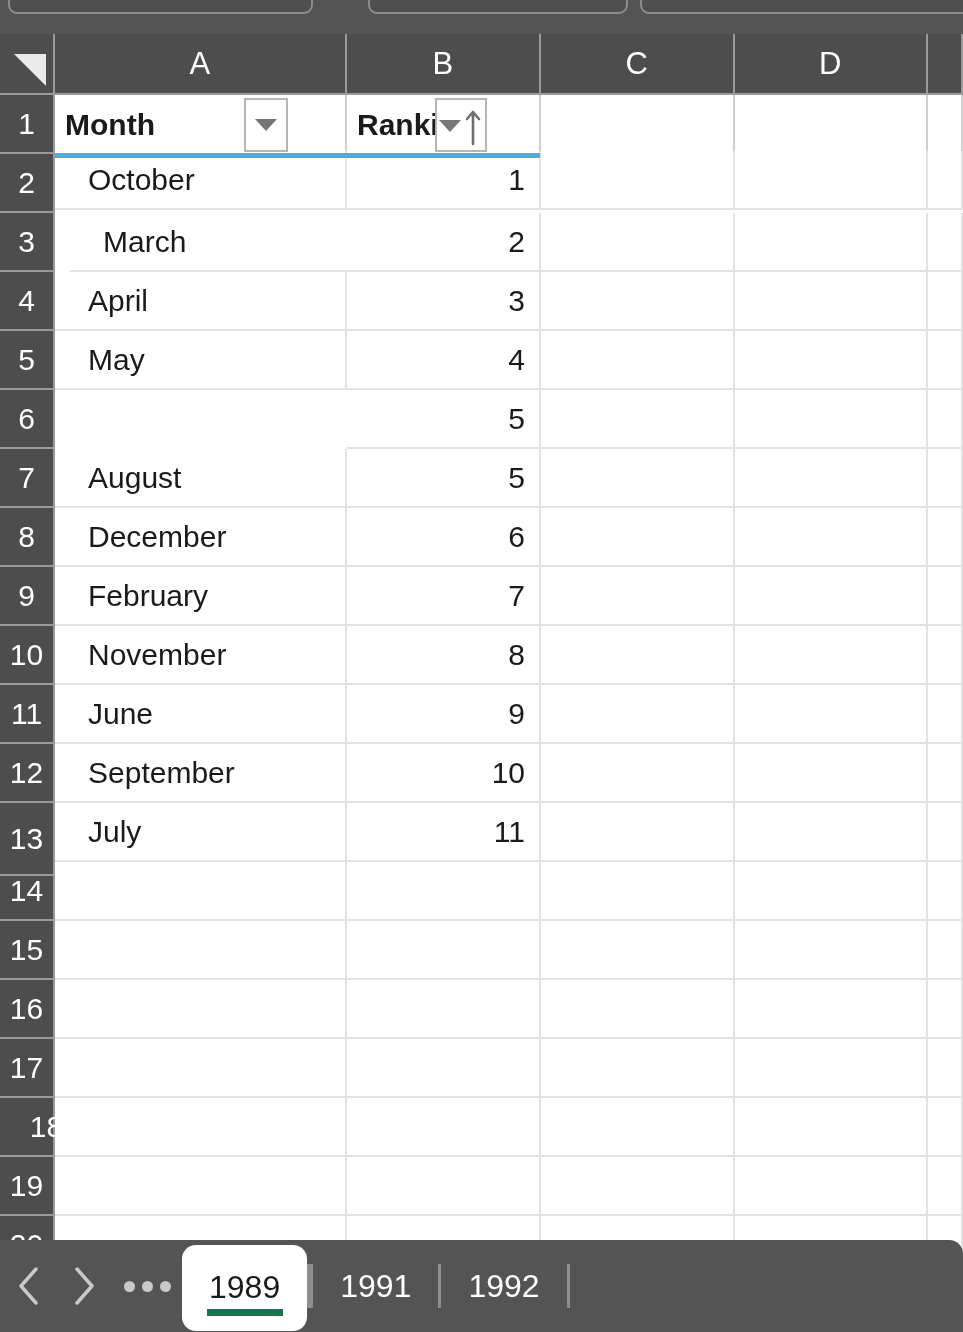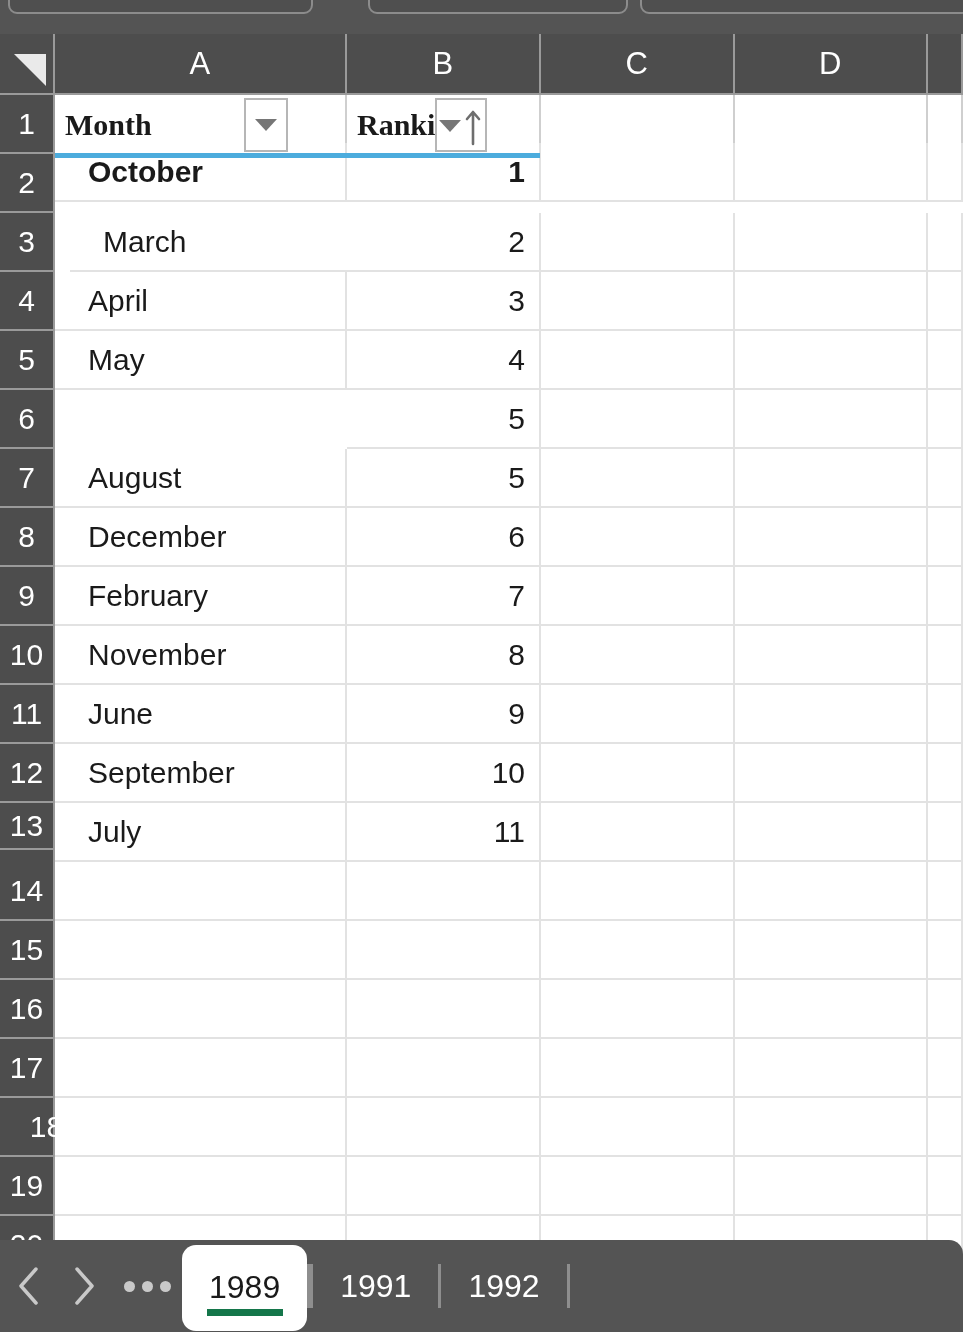--- a/index.html
+++ b/index.html
@@ -271,39 +271,39 @@
           <div class="row-num" style="top: 118px; height: 59px;">3</div>
           <div class="row-num" style="top: 177px; height: 59px;">4</div>
           <div class="row-num" style="top: 236px; height: 59px;">5</div>
           <div class="row-num" style="top: 295px; height: 59px;">6</div>
           <div class="row-num" style="top: 354px; height: 59px;">7</div>
           <div class="row-num" style="top: 413px; height: 59px;">8</div>
           <div class="row-num" style="top: 472px; height: 59px;">9</div>
           <div class="row-num" style="top: 531px; height: 59px;">10</div>
           <div class="row-num" style="top: 590px; height: 59px;">11</div>
           <div class="row-num" style="top: 649px; height: 59px;">12</div>
-          <div class="row-num" style="top: 708px; height: 47px;">13</div>
+          <div class="row-num" style="top: 708px; height: 73px;">13</div>
           <div class="row-num" style="top: 767px; height: 59px;">14</div>
           <div class="row-num" style="top: 826px; height: 59px;">15</div>
           <div class="row-num" style="top: 885px; height: 59px;">16</div>
           <div class="row-num" style="top: 944px; height: 59px;">17</div>
           <div class="row-num" style="top: 1003px; height: 59px; padding-left: 40px;">18</div>
           <div class="row-num" style="top: 1062px; height: 59px;">19</div>
           <div class="row-num" style="top: 1121px; height: 59px;">20</div>
         </div>
     </div>
     <div id="grid-rows">
-        <div class="grid-row hdr-row" style="top: 0px; height: 59px; font-family: Liberation Serif, serif;">
+        <div class="grid-row hdr-row" style="top: 0px; height: 59px;">
           <div class="cell text" style="left: 0px; width: 292px;">Month</div>
           <div class="cell text" style="left: 292px; width: 194px;">Ranking</div>
           <div class="cell blank" style="left: 486px; width: 194px;"></div>
           <div class="cell blank" style="left: 680px; width: 193px;"></div>
           <div class="cell blank" style="left: 873px; width: 35px;"></div>
         </div>
-        <div class="grid-row" style="top: 48px; height: 59px; font-weight: bold;">
+        <div class="grid-row" style="top: 56px; height: 59px;">
           <div class="cell text" style="left: 0px; width: 292px;">October</div>
           <div class="cell num" style="left: 292px; width: 194px;">1</div>
           <div class="cell blank" style="left: 486px; width: 194px;"></div>
           <div class="cell blank" style="left: 680px; width: 193px;"></div>
           <div class="cell blank" style="left: 873px; width: 35px;"></div>
         </div>
         <div class="grid-row" style="top: 118px; height: 59px;">
           <div class="cell text" style="left: 0px; width: 292px; margin-left: 15px;">March</div>
           <div class="cell num" style="left: 292px; width: 194px;">2</div>
           <div class="cell blank" style="left: 486px; width: 194px;"></div>

